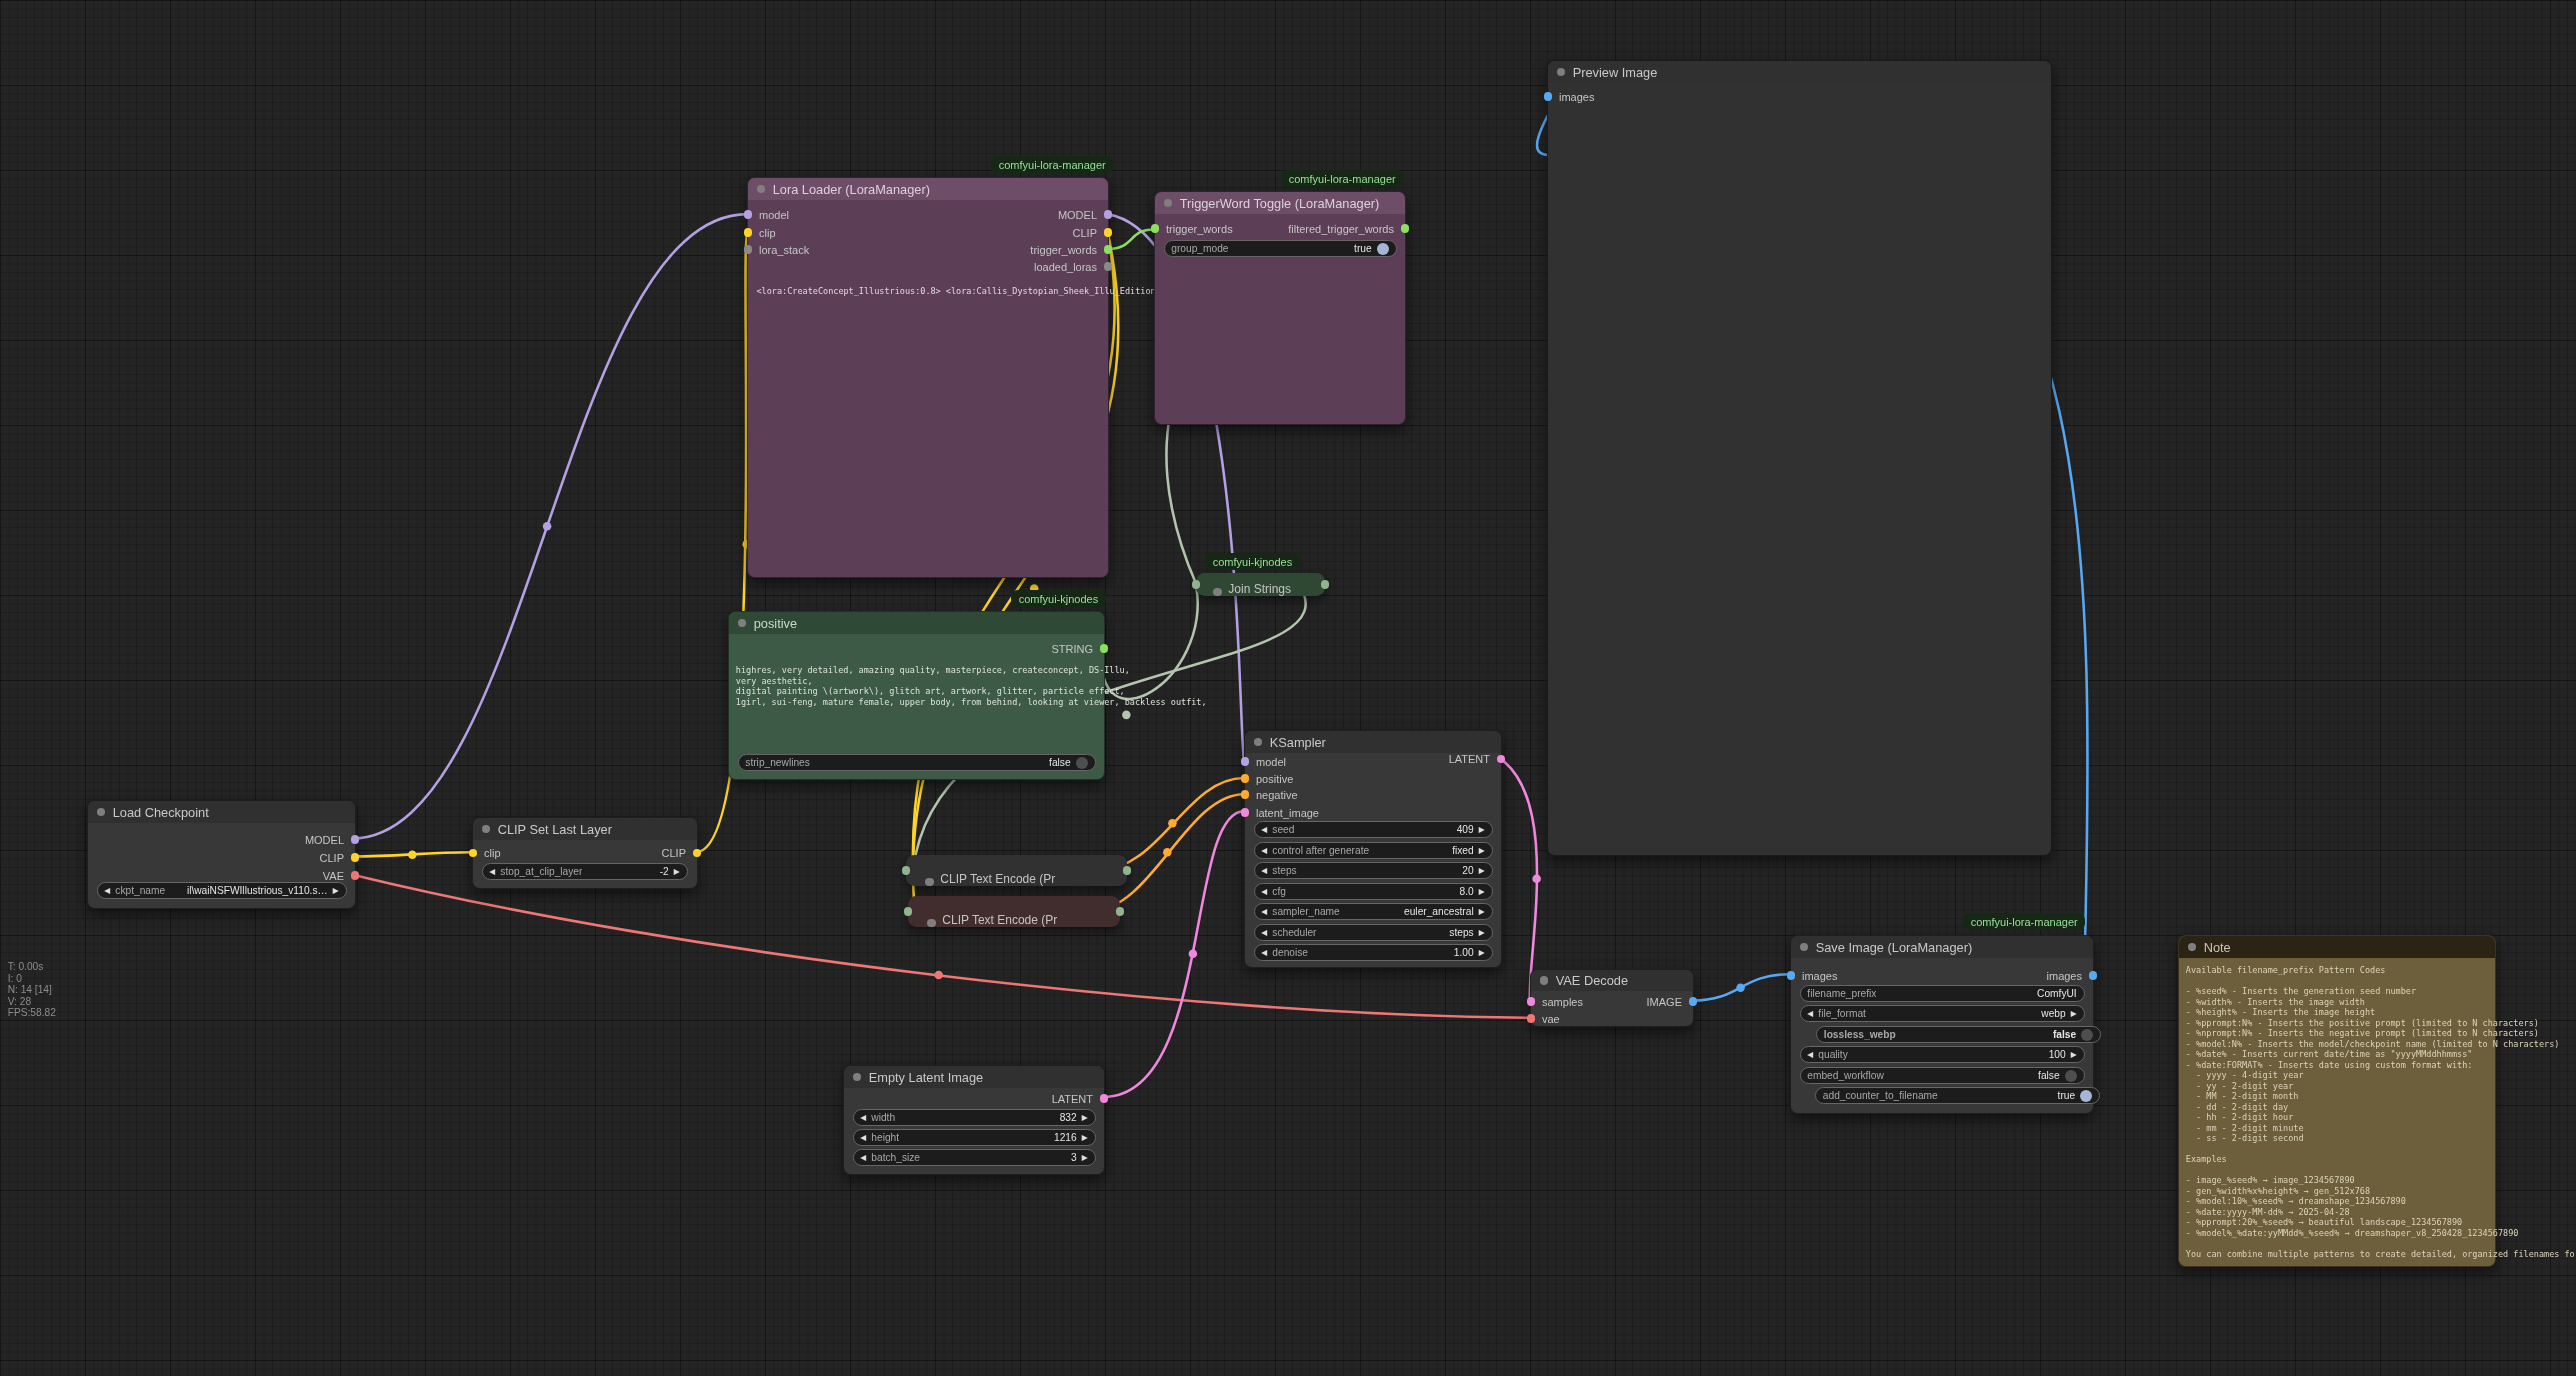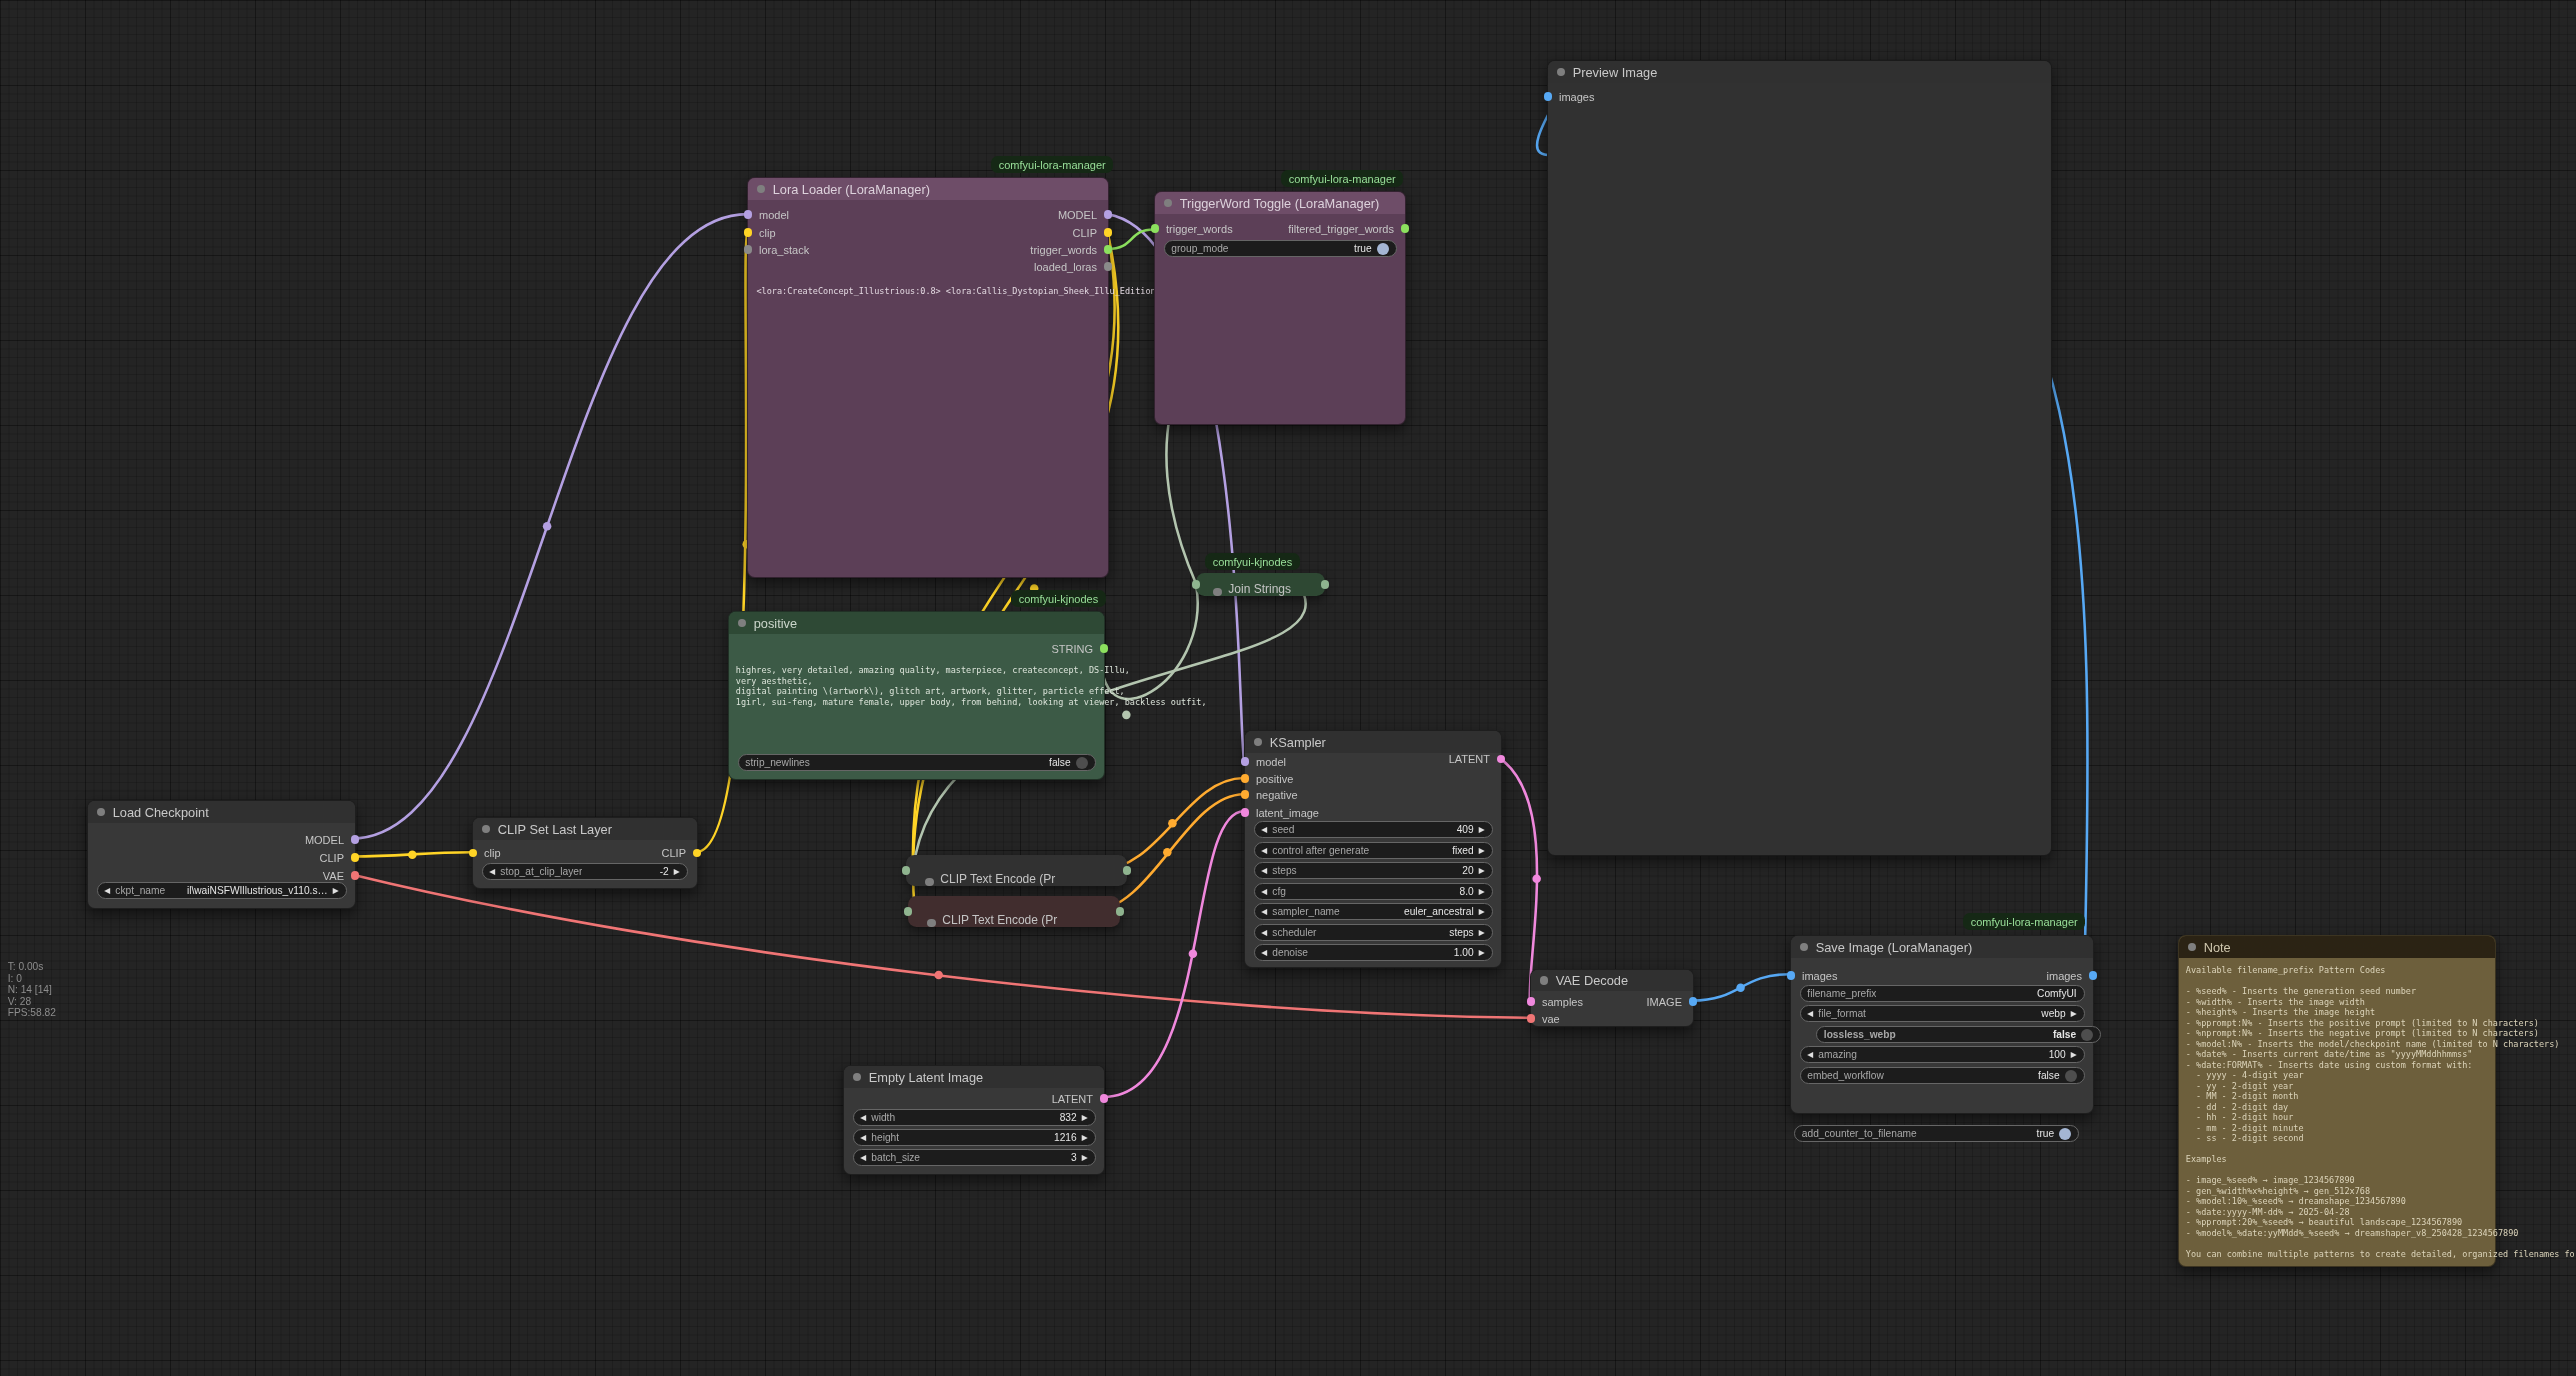--- a/index.html
+++ b/index.html
@@ -392,30 +392,30 @@
         <span class="wval">webp</span>
         <span class="arr">▶</span>
       </div>
   <div class="widget" style="left:25px;top:90px;width:285px;font-weight:bold;">
         <span class="wlabel">lossless_webp</span>
         <span class="wval">false</span>
         <span class="tgl off"></span>
       </div>
   <div class="widget" style="left:8.5px;top:110px;width:285px;">
         <span class="arr">◀</span>
-        <span class="wlabel">amazing</span>
+        <span class="wlabel">quality</span>
         <span class="wval">100</span>
         <span class="arr">▶</span>
       </div>
   <div class="widget" style="left:8.5px;top:131px;width:285px;">
         <span class="wlabel">embed_workflow</span>
         <span class="wval">false</span>
         <span class="tgl off"></span>
       </div>
-  <div class="widget" style="left:3px;top:151px;width:285px;margin-top:38px;">
+  <div class="widget" style="left:24px;top:151px;width:285px;">
         <span class="wlabel">add_counter_to_filename</span>
         <span class="wval">true</span>
         <span class="tgl on"></span>
       </div>
 </div>
 
 <div class="node n-note" style="left:2178px;top:935px;width:316px;height:330px;">
   <div class="ntitle h-note">
         <span class="tdot"></span>
         <span>Note</span>

